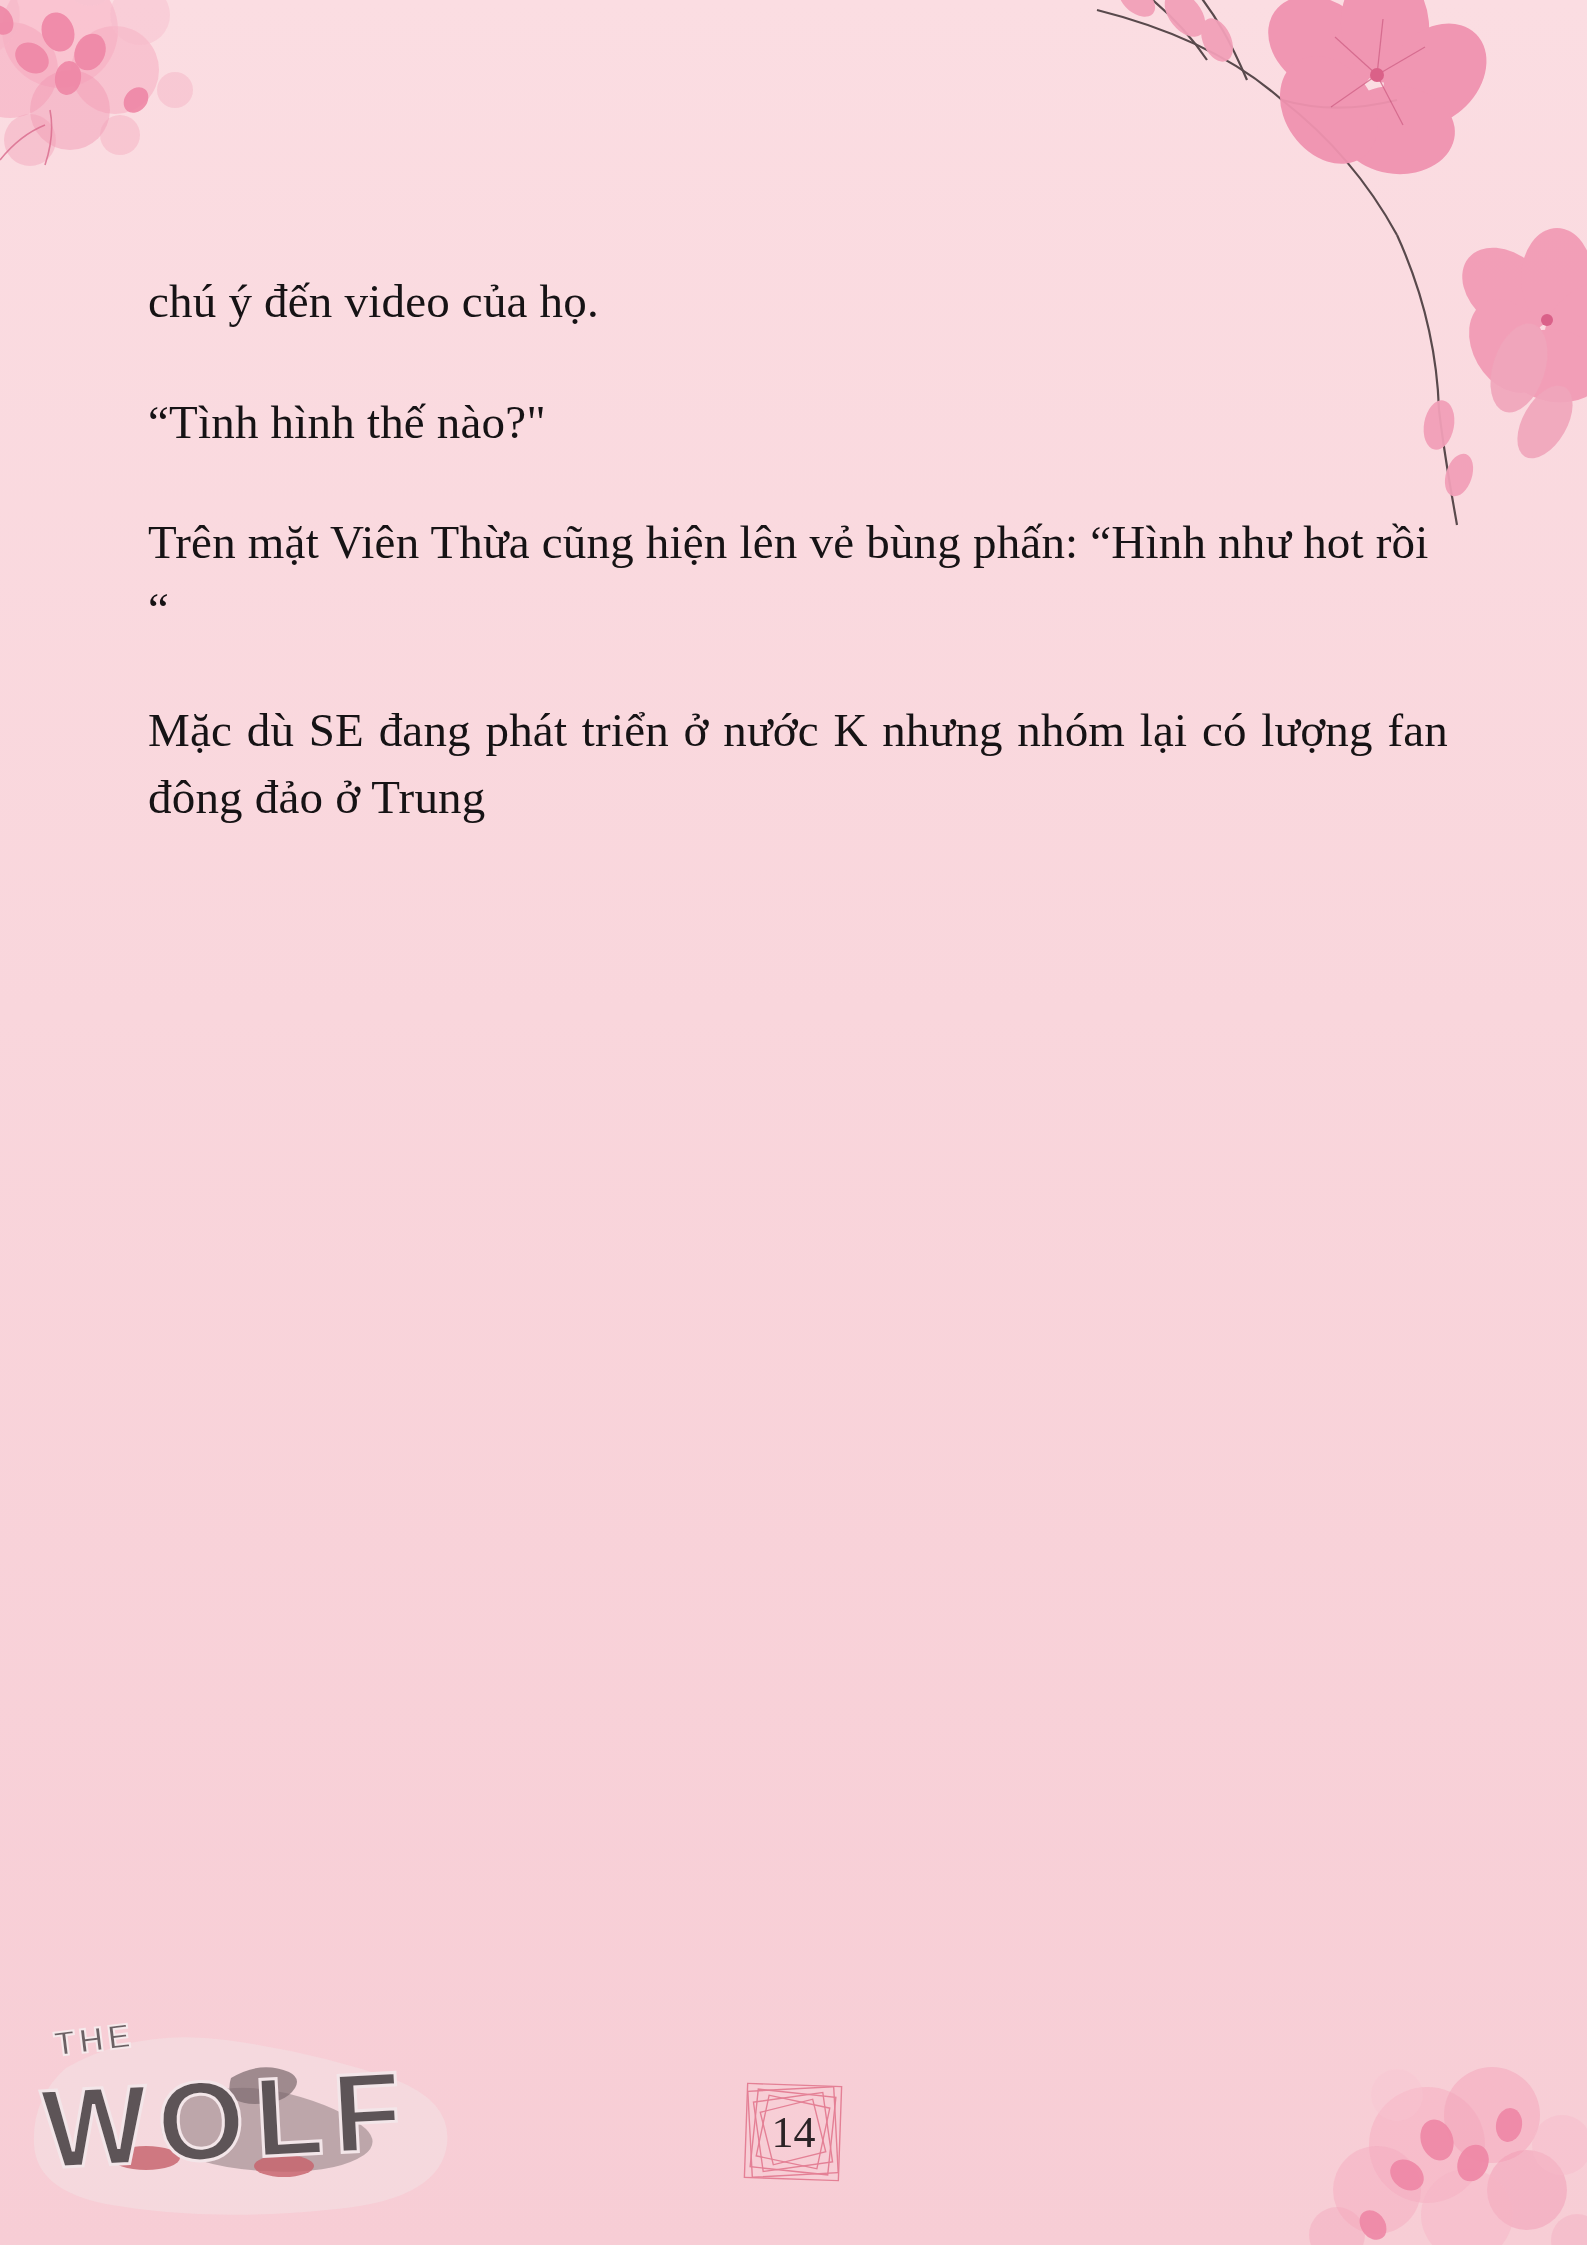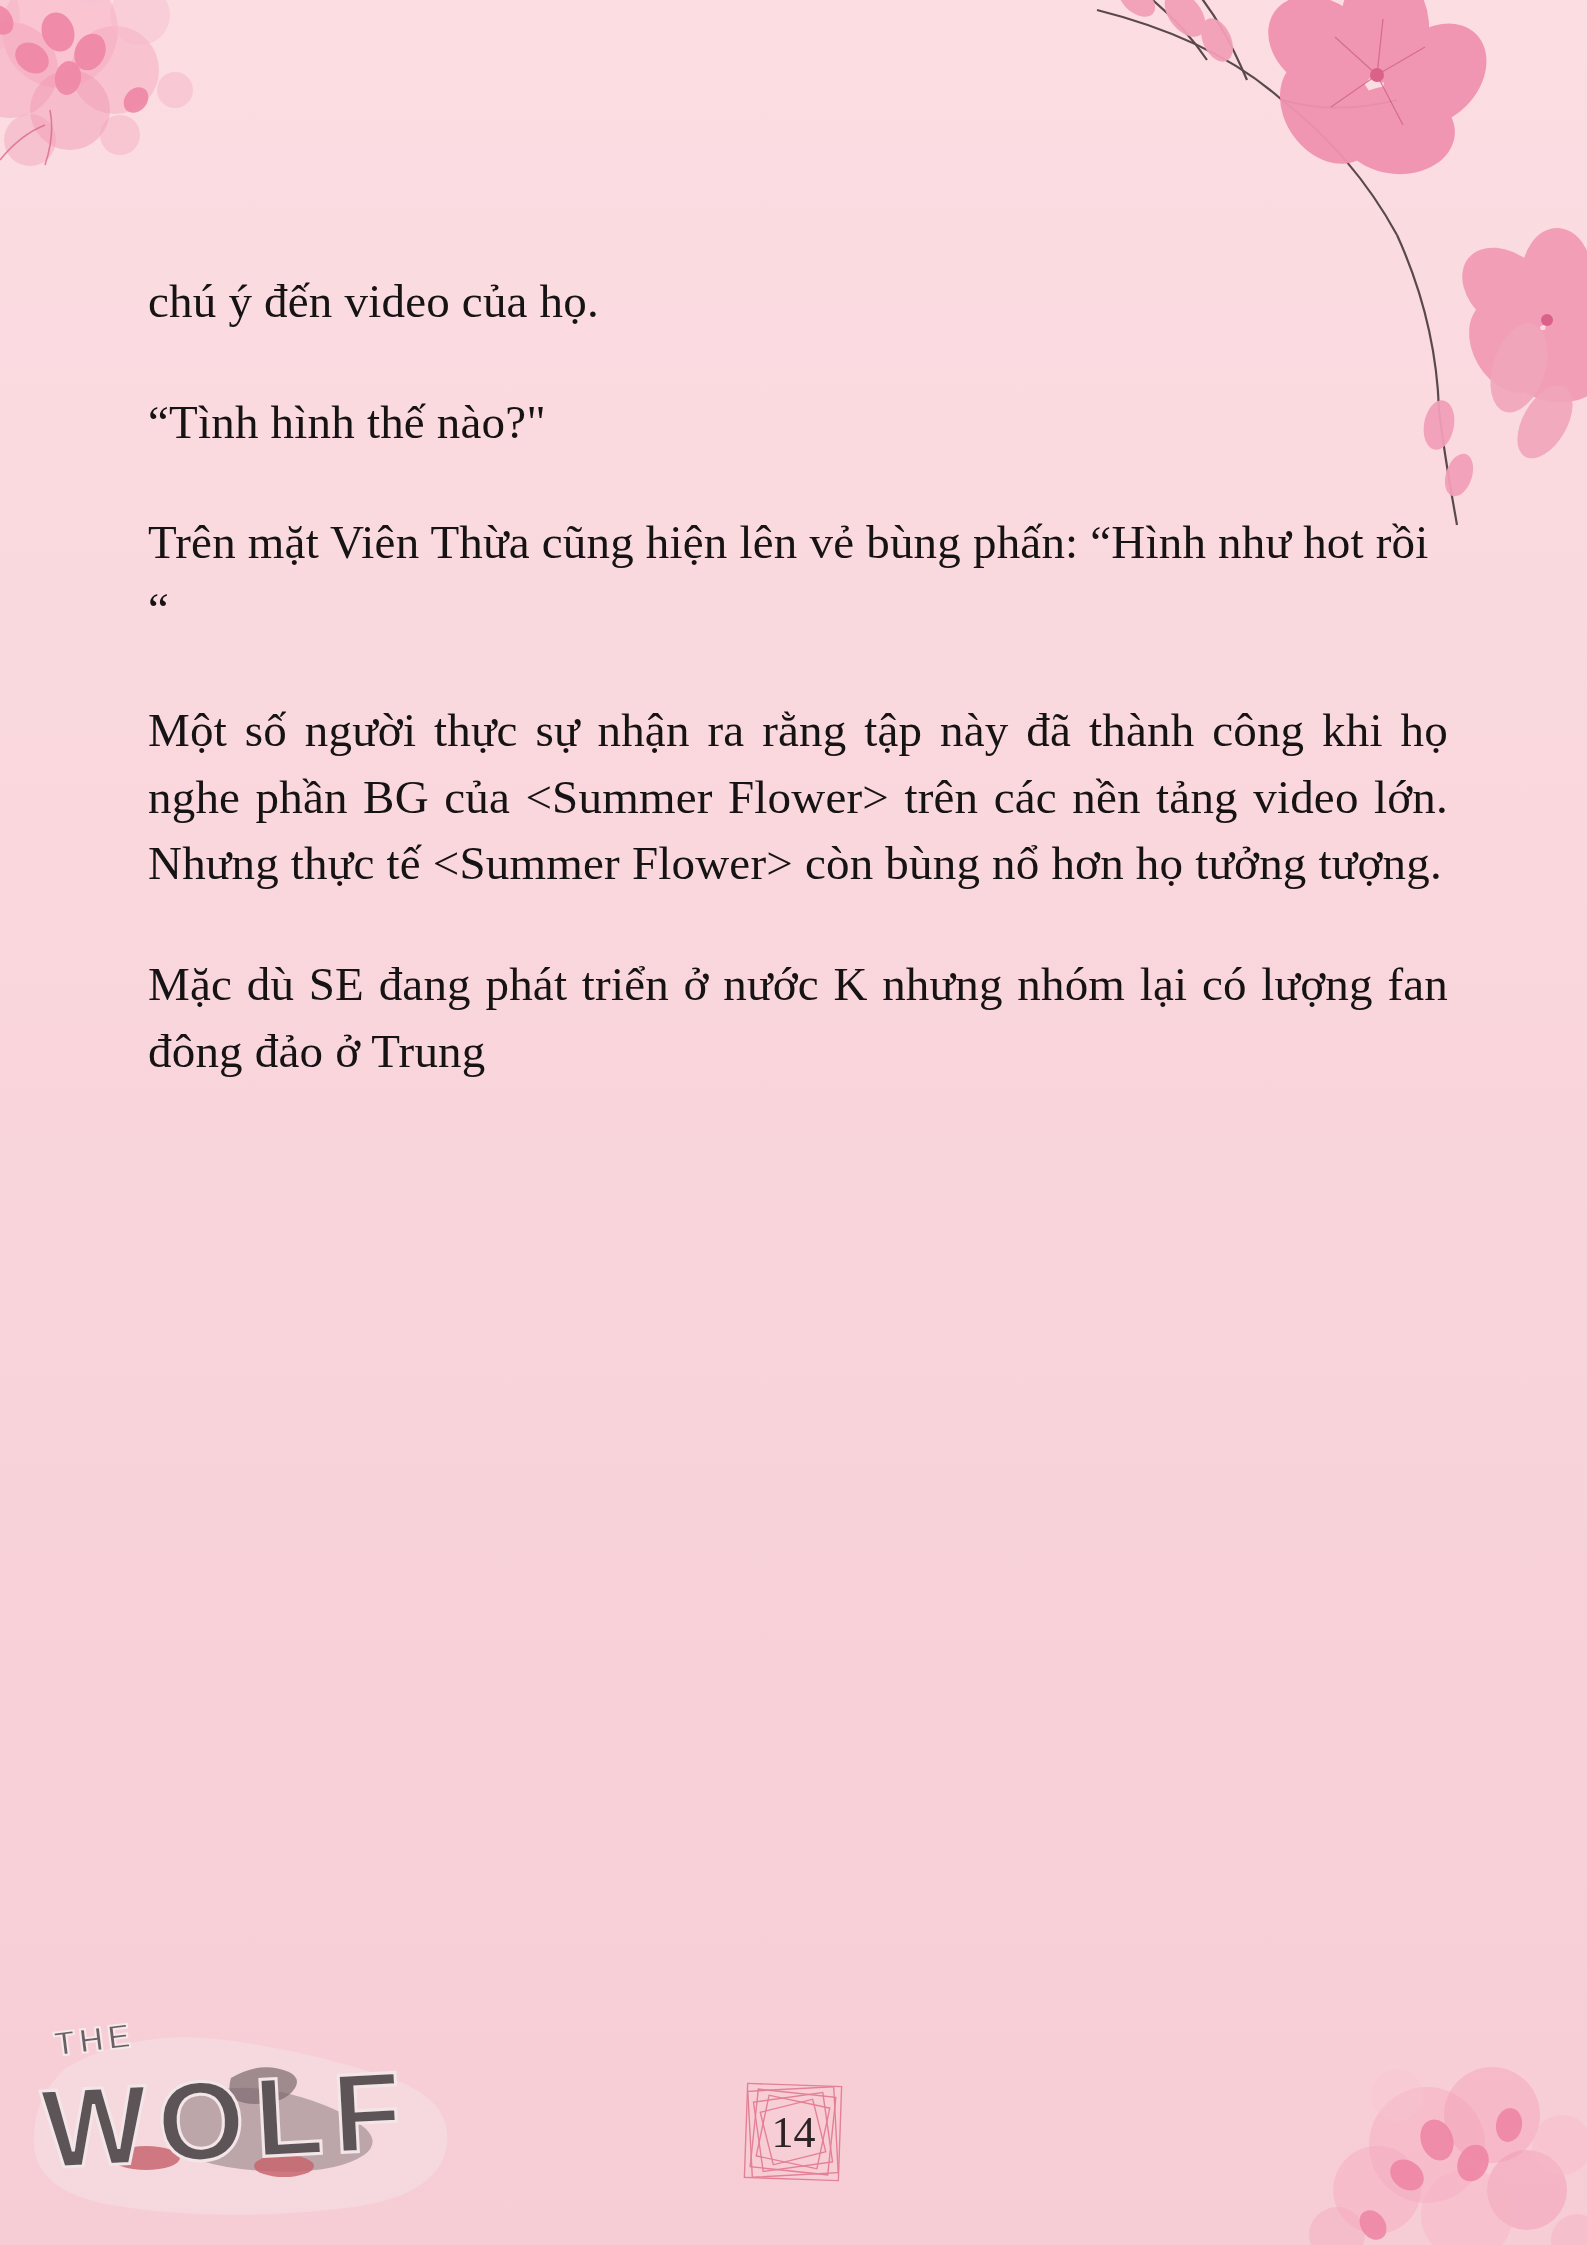--- a/index.html
+++ b/index.html
@@ -202,21 +202,20 @@
         <ellipse cx="232" cy="140" rx="13" ry="17" transform="rotate(10 232 140)"></ellipse>
         <ellipse cx="96" cy="240" rx="12" ry="16" transform="rotate(-35 96 240)"></ellipse>
       </g>
     </svg>
   </div>
 
   <div class="content">
     <p class="para">chú ý đến video của họ.</p>
     <p class="para">“Tình hình thế nào?"</p>
     <p class="para">Trên mặt Viên Thừa cũng hiện lên vẻ bùng phấn: “Hình như hot rồi “</p>
-    <p class="para justify">Một số người thực sự nhận ra rằng tập này đã thành công khi họ nghe phần BG của &lt;Summer Flower&gt; trên các nền tảng video lớn. Nhưng thực tế &lt;Summer Flower&gt; còn bùng nổ hơn họ tưởng tượng.</p>
     <p class="para justify last">Mặc dù SE đang phát triển ở nước K nhưng nhóm lại có lượng fan đông đảo ở Trung</p>
   </div>
 
   <div class="page-number-wrap">
     <svg class="scribble" viewBox="0 0 140 130" xmlns="http://www.w3.org/2000/svg">
       <g stroke="#e2788f" stroke-width="1.4" fill="none" opacity="0.9">
         <rect x="22" y="18" width="94" height="94" transform="rotate(2 69 65)"></rect>
         <rect x="26" y="22" width="86" height="86" transform="rotate(-3 69 65)"></rect>
         <rect x="30" y="26" width="78" height="78" transform="rotate(6 69 65)"></rect>
         <rect x="34" y="30" width="70" height="70" transform="rotate(-8 69 65)"></rect>

